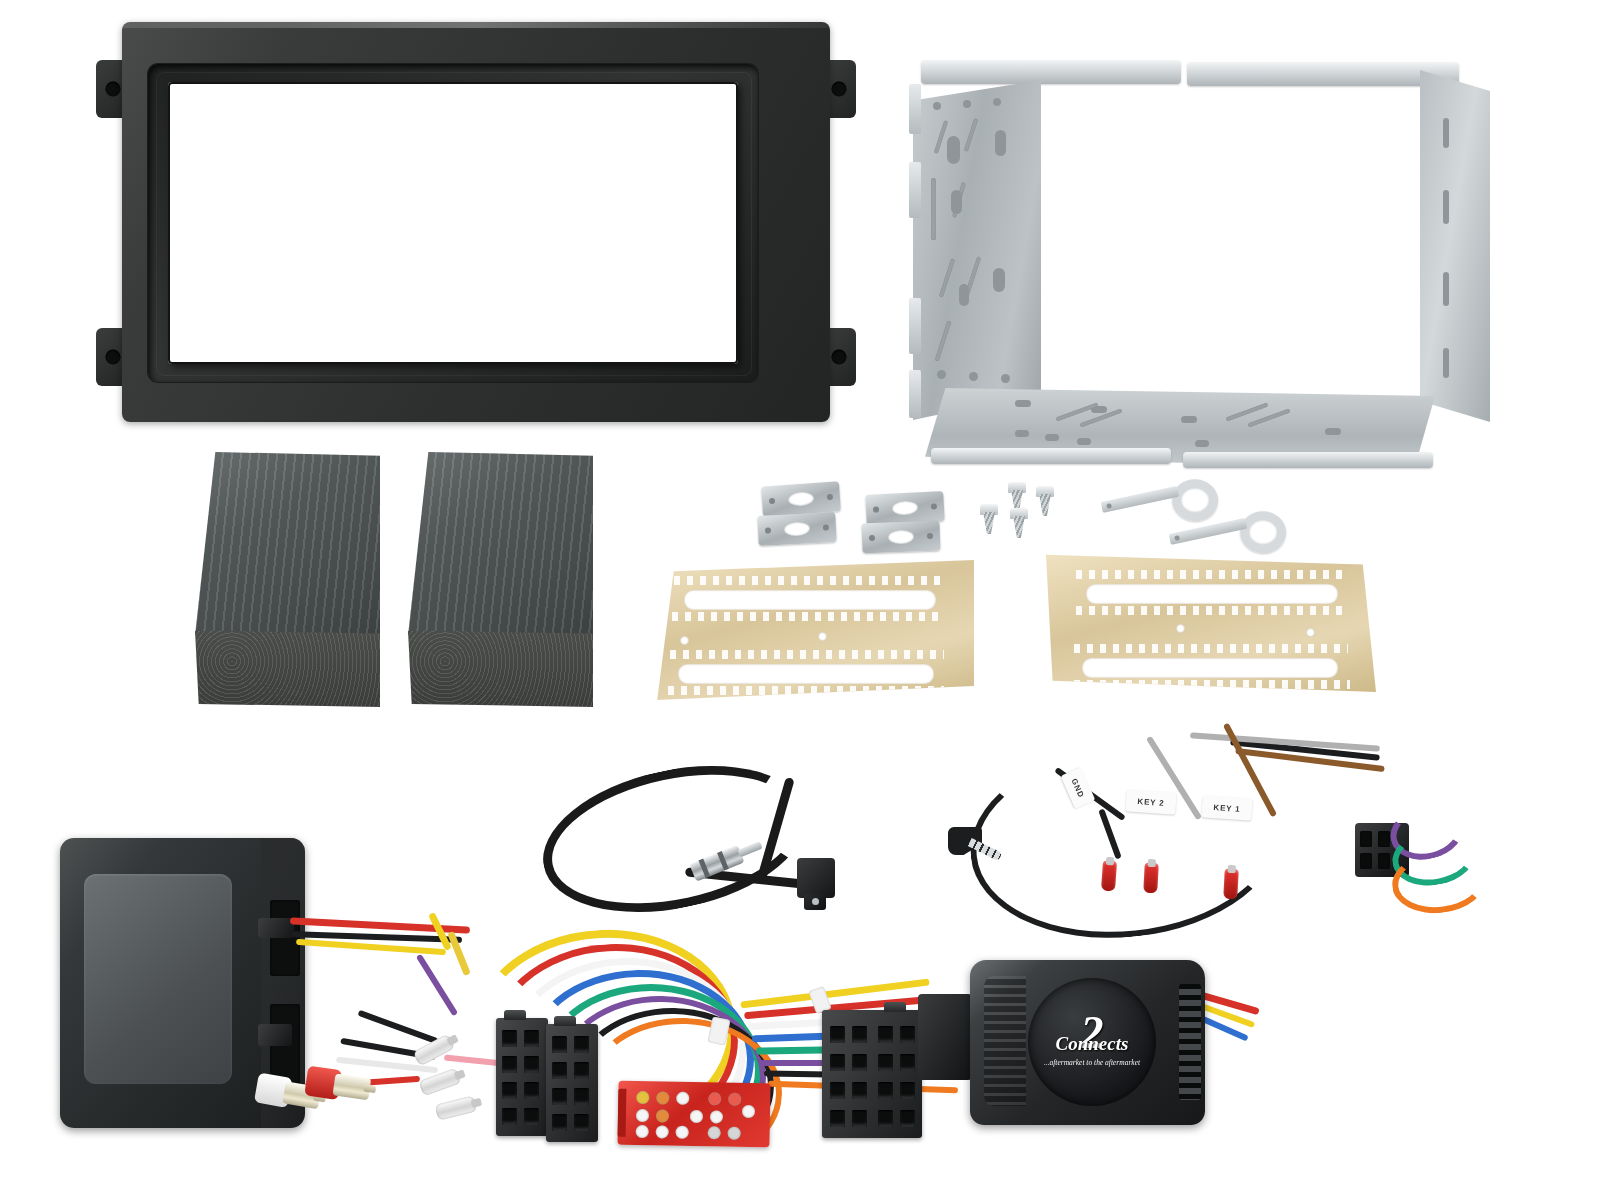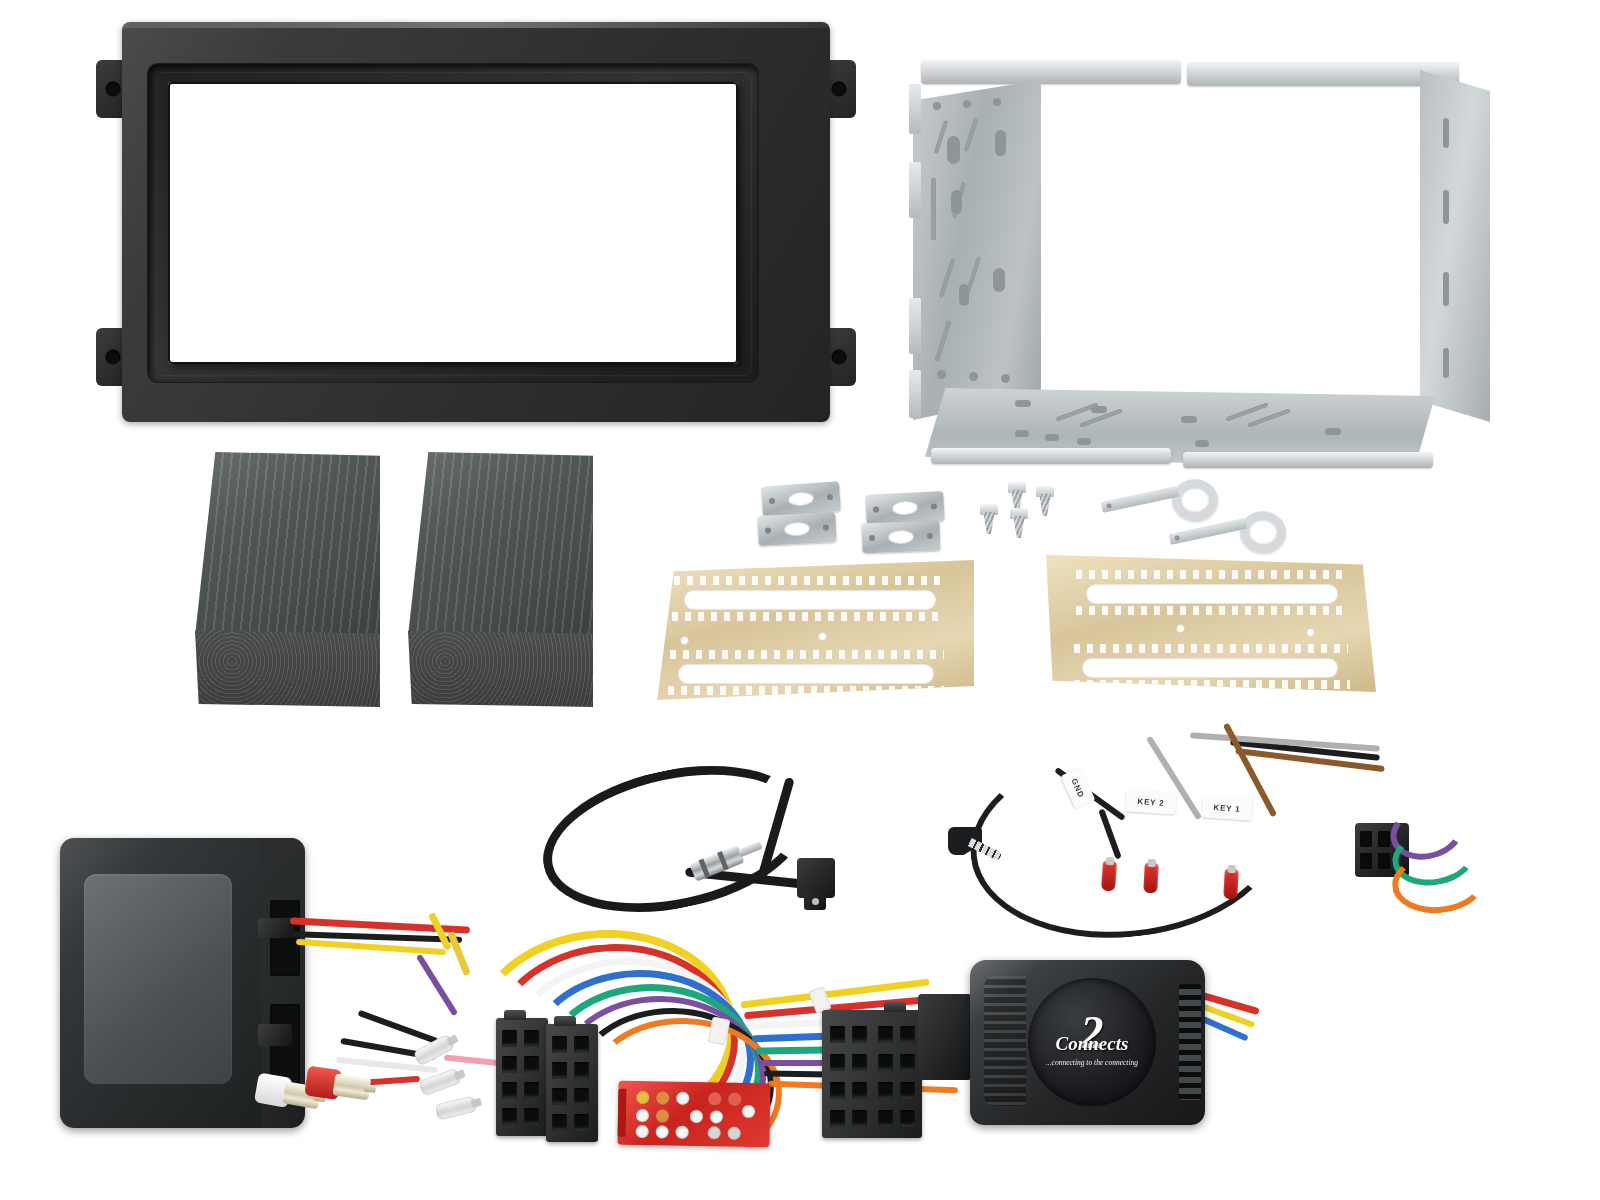--- a/index.html
+++ b/index.html
@@ -580,18 +580,18 @@
 
   <div class="part" id="c2box">
     <div class="c2-plug"></div>
     <div class="c2-body"></div>
     <div class="c2-fins"></div>
     <div class="c2-vents"></div>
     <div class="c2-disc">
       <div class="c2-logo">
         <div class="big2">2</div>
         <div class="name">Connects</div>
-        <div class="tag">...connecting to the connecting</div>
+        <div class="tag">...aftermarket to the aftermarket</div>
       </div>
     </div>
   </div>
 
 </div>
 
 </body></html>

